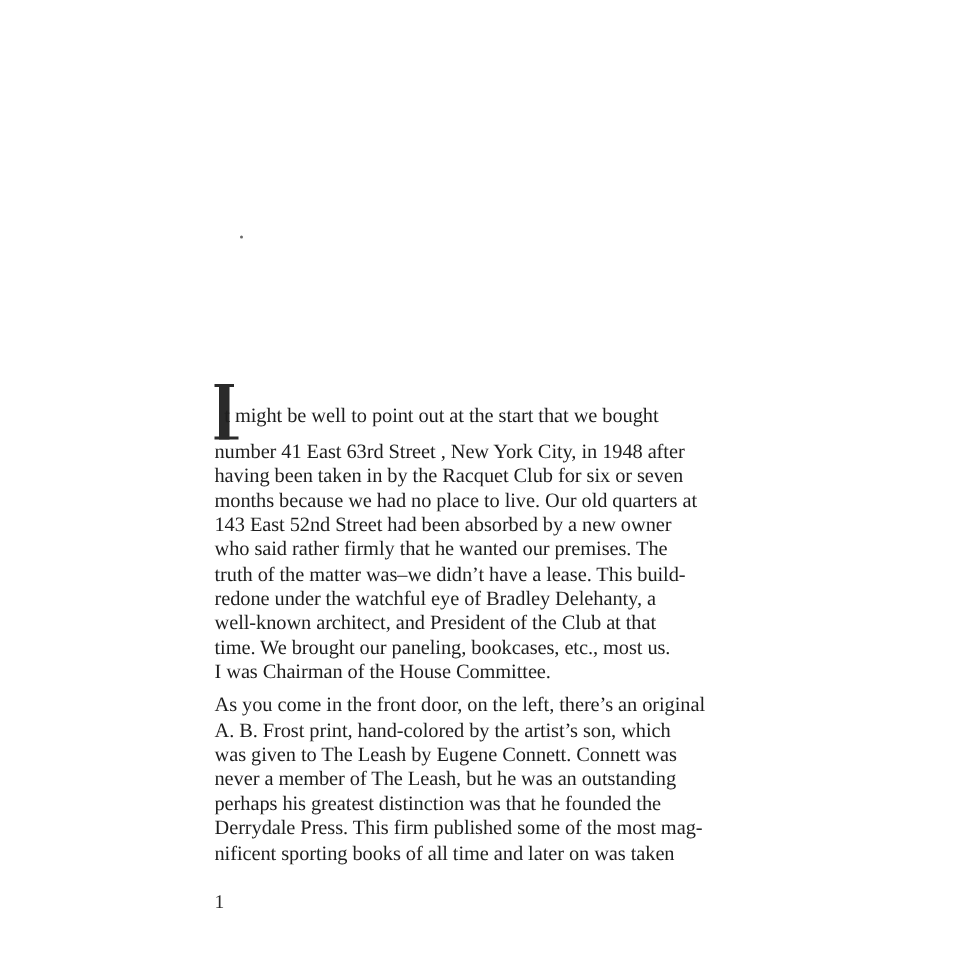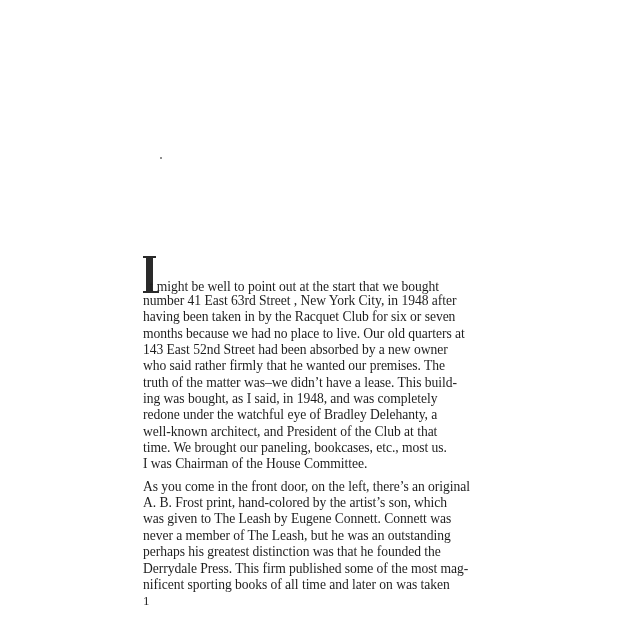--- a/index.html
+++ b/index.html
@@ -8,21 +8,21 @@
   .speck { position: absolute; left: 160px; top: 157px; width: 2px; height: 2px; background: #6a6a6a; border-radius: 1px; }
   .body-text {
     position: absolute; left: 143px; top: 256px; width: 296px;
     font-family: "Liberation Serif", "DejaVu Serif", serif;
     font-size: 13.6px; line-height: 16.35px; color: #1e1e1e;
     letter-spacing: -0.05px;
   }
   .para { margin: 0; white-space: nowrap; }
   .para + .para { margin-top: 6px; text-align: right; }
   .line { display: block; height: 16.35px; }
-  .first-line { display: flex; align-items: flex-end; height: 37px; }
+  .first-line { display: flex; align-items: center; height: 37px; }
   .dropcap {
     display: inline-block; width: 16px; height: 37px; position: relative; margin-right: 1px;
   }
   .dropcap .stem { position: absolute; left: 3px; top: 0; width: 7px; height: 37px; background: #2a2a2a; }
   .dropcap .serif-top { position: absolute; left: 0; top: 0; width: 13px; height: 2px; background: #2a2a2a; }
   .dropcap .serif-bot { position: absolute; left: 0; bottom: 0; width: 16px; height: 2px; background: #2a2a2a; }
   .first-rest { line-height: 16px; padding-bottom: 0; position: relative; top: 2px; }
   .folio {
     position: absolute; left: 143px; top: 593px;
     font-family: "Liberation Serif", "DejaVu Serif", serif;
@@ -45,21 +45,20 @@
 
         </span>
         <span class="first-rest">t might be well to point out at the start that we bought</span>
       </span>
       <span class="line">number 41 East 63rd Street , New York City, in 1948 after</span>
       <span class="line">having been taken in by the Racquet Club for six or seven</span>
       <span class="line">months because we had no place to live. Our old quarters at</span>
       <span class="line">143 East 52nd Street had been absorbed by a new owner</span>
       <span class="line">who said rather firmly that he wanted our premises. The</span>
       <span class="line">truth of the matter was–we didn’t have a lease. This build-</span>
-      <span class="line">ing was bought, as I said, in 1948, and was completely</span>
       <span class="line">redone under the watchful eye of Bradley Delehanty, a</span>
       <span class="line">well-known architect, and President of the Club at that</span>
       <span class="line">time. We brought our paneling, bookcases, etc., most us.</span>
       <span class="line">I was Chairman of the House Committee.</span>
     </p>
     <p class="para">
       <span class="line">As you come in the front door, on the left, there’s an original</span>
       <span class="line">A. B. Frost print, hand-colored by the artist’s son, which</span>
       <span class="line">was given to The Leash by Eugene Connett. Connett was</span>
       <span class="line">never a member of The Leash, but he was an outstanding</span>

